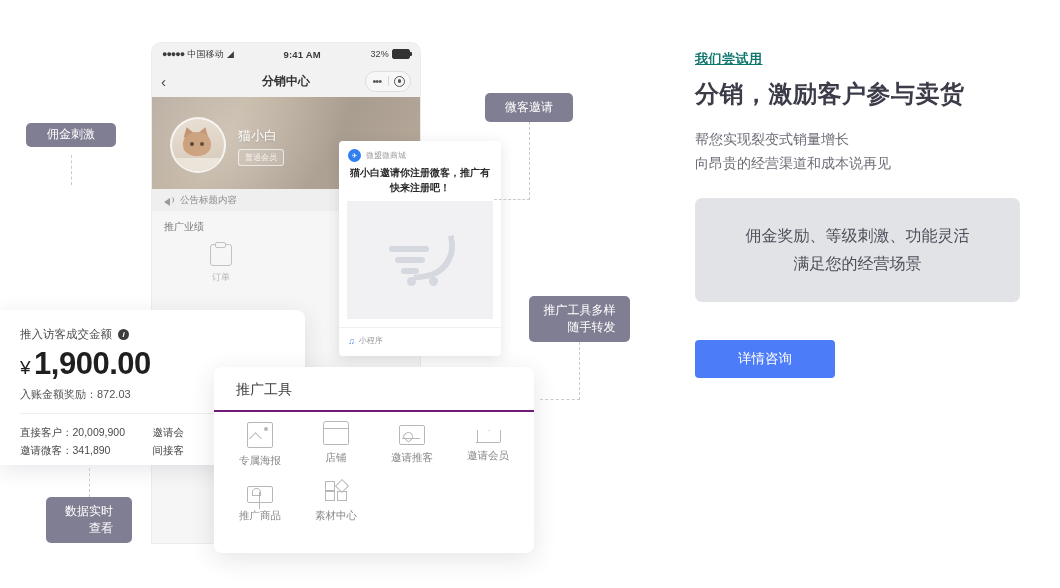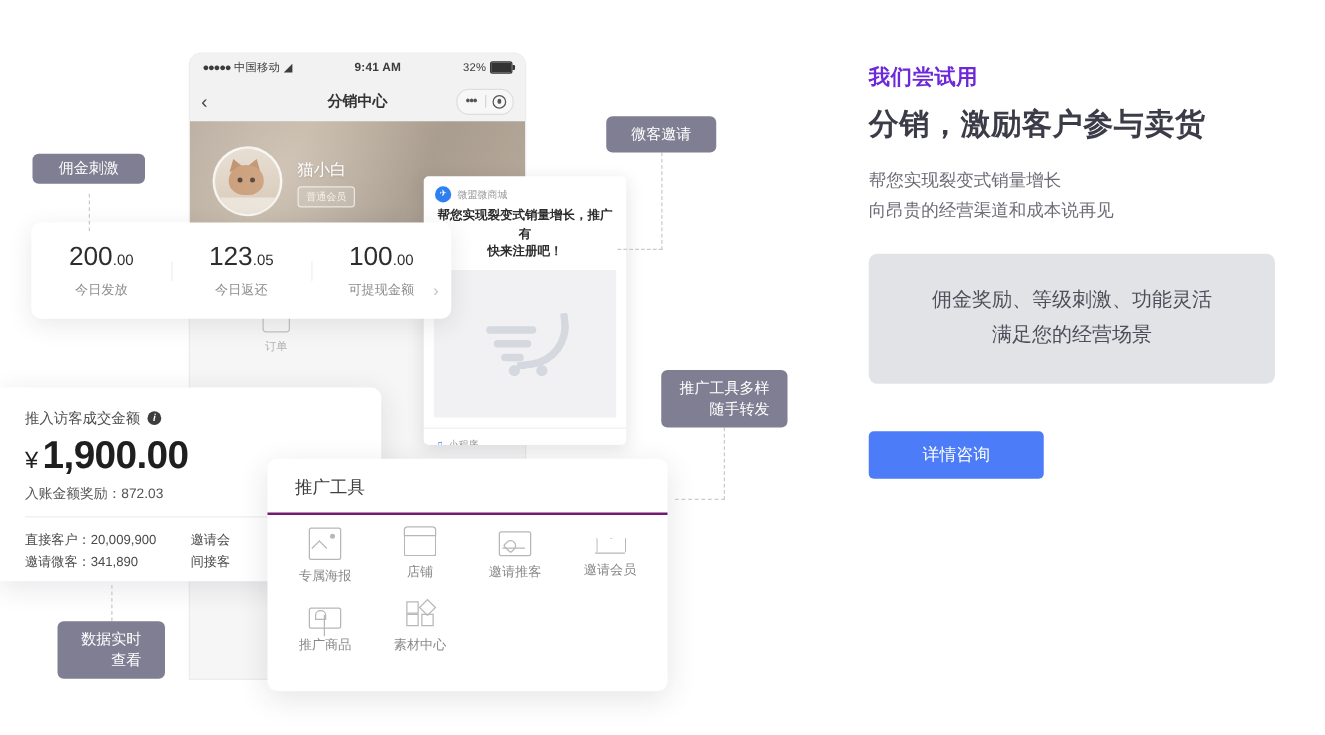--- a/index.html
+++ b/index.html
@@ -177,21 +177,21 @@
     position:absolute;background:#807e92;color:#fff;border-radius:5px;
     font-size:12px;text-align:right;display:flex;align-items:center;justify-content:center;
     line-height:1.45;z-index:9;
   }
   .dash{position:absolute;z-index:1;}
   .dash.v{border-left:1px dashed #c9c9cf;}
   .dash.h{border-top:1px dashed #c9c9cf;}
 
   
   .right{position:absolute;left:695px;top:50px;width:325px;}
-  .eyebrow{font-size:17px;font-weight:bold;color:#6d28d9;letter-spacing:.5px;}
+  .eyebrow{font-size:13px;font-weight:bold;color:#0f766e;letter-spacing:.5px;text-decoration:underline;}
   .headline{font-size:24px;font-weight:bold;color:#3c3c49;margin-top:10px;letter-spacing:.5px;}
   .sub{font-size:14px;color:#6d6d78;margin-top:18px;line-height:1.7;}
   .callout{
     margin-top:22px;background:#e2e3e6;border-radius:7px;padding:24px 20px;
     text-align:center;font-size:16px;color:#4f4f5b;line-height:1.75;
   }
   .cta{
     margin-top:38px;width:140px;height:38px;background:#4d7cf8;color:#fff;border:none;
     border-radius:4px;font-size:13.5px;font-family:inherit;cursor:pointer;
   }
@@ -275,53 +275,38 @@
     </div>
   </div>
 
   <div class="wxcard">
     <div class="wx-head">
       <span class="wx-logo">
           <span>✈</span>
         </span>
       <span class="wx-src">微盟微商城</span>
     </div>
-    <div class="wx-text" style="white-space:pre-line;text-align:center">帮您实现裂变式销量增长，推广有
+    <div class="wx-text" style="white-space:pre-line;text-align:center">猫小白邀请你注册微客，推广有
 快来注册吧！</div>
     <div class="wx-img">
       <div class="cart">
         <i class="bar1"></i>
           <i class="bar2"></i>
           <i class="bar3"></i>
         <i class="swoosh"></i>
           <i class="w1"></i>
           <i class="w2"></i>
       </div>
     </div>
     <div class="wx-foot">
       <span class="mp-icon">♫</span>
       <span class="wx-foot-label">小程序</span>
     </div>
   </div>
 
-  <div class="statcard">
-    <div class="statcell">
-      <div class="statnum"><span>200</span><span class="dec">.00</span></div>
-      <div class="statlabel">今日发放</div>
-    </div>
-    <div class="statcell">
-      <div class="statnum"><span>123</span><span class="dec">.05</span></div>
-      <div class="statlabel">今日返还</div>
-    </div>
-    <div class="statcell">
-      <div class="statnum"><span>100</span><span class="dec">.00</span></div>
-      <div class="statlabel">可提现金额</div>
-      <span class="stat-arrow">›</span>
-    </div>
-  </div>
 
   <div class="earncard">
     <div class="earn-head">
       <span>推入访客成交金额</span>
       <span class="info-ic">i</span>
     </div>
     <div class="earn-amount">
       <span class="yen">¥</span>
       <span>1,900.00</span>
     </div>

